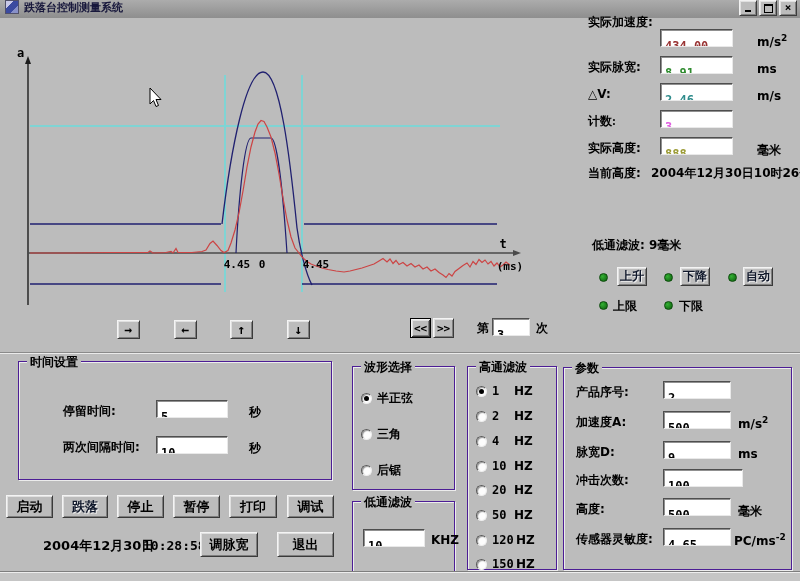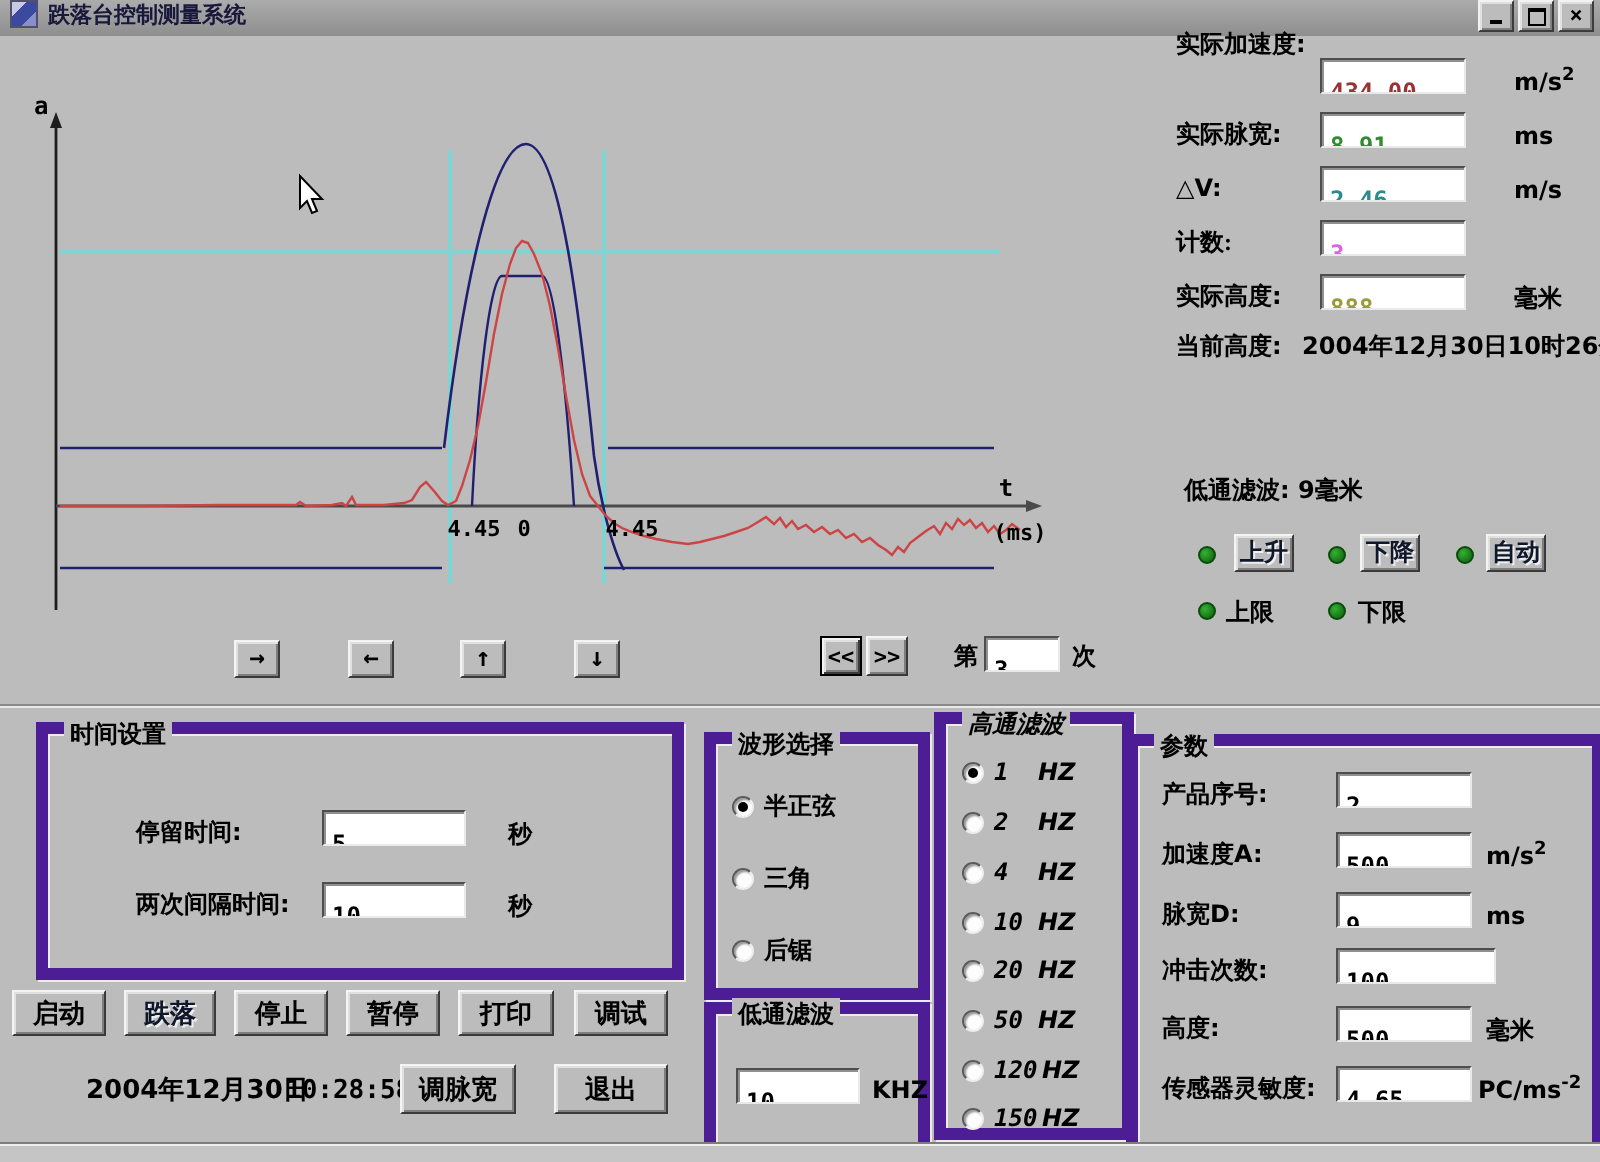--- a/index.html
+++ b/index.html
@@ -31,21 +31,21 @@
     border:1px solid;border-color:#f4f4f4 #3a3a3a #3a3a3a #f4f4f4;
     box-shadow:inset 1px 1px 0 #e0e0e0,inset -1px -1px 0 #7e7e7e;
     display:flex;align-items:center;justify-content:center;
     font:bold 13px "DejaVu Sans",sans-serif;color:#000;cursor:default;white-space:nowrap;}
   .btn.small{font-size:12px;}
   .btn.disabled{color:#0f172a;text-shadow:1px 1px 0 #eeeeee;}
   .btn.default{border:1px solid #000;
     box-shadow:inset 1px 1px 0 #f2f2f2,inset -1px -1px 0 #3a3a3a,inset 2px 2px 0 #e0e0e0,inset -2px -2px 0 #7e7e7e;}
   .btn.mono{font-family:"DejaVu Sans Mono",monospace;}
 
-  .groupbox{position:absolute;border:6px solid #4c1d95;box-shadow:inset 1px 1px 0 #ececec,1px 1px 0 #ececec;}
+  .groupbox{position:absolute;border:1px solid #4c1d95;box-shadow:inset 1px 1px 0 #ececec,1px 1px 0 #ececec;}
   .gb-title{position:absolute;top:-8px;left:8px;background:#bcbcbc;padding:0 3px;
     font-size:12px;font-weight:bold;white-space:nowrap;}
 
   .radio{position:absolute;width:11px;height:11px;border-radius:50%;background:#fdfdfd;box-sizing:border-box;
     border:1px solid #5a5a5a;border-right-color:#ededed;border-bottom-color:#ededed;
     box-shadow:inset 1px 1px 1px #9a9a9a;}
   .radio.sel::after{content:"";position:absolute;left:2px;top:2px;width:5px;height:5px;border-radius:50%;background:#000;}
 
   .led{position:absolute;width:9px;height:9px;border-radius:50%;box-sizing:border-box;
     background:radial-gradient(circle at 35% 35%,#33b033,#0c5c0c);border:1px solid #0a4c0a;}
@@ -174,21 +174,21 @@
   <div class="radio" style="left:8px;top:98px;"></div>
   <div class="lbl" style="left:24px;top:96px;">后锯</div>
 </div>
 
 <div class="groupbox" style="left:352px;top:501px;width:101px;height:71px;">
   <div class="gb-title">低通滤波</div>
   <input class="field" style="left: 10px; top: 27px; width: 62px;" value="10">
   <div class="unit" style="left:78px;top:31px;">KHZ</div>
 </div>
 
-<div class="groupbox" style="left:467px;top:356px;width:88px;height:202px;font-style:italic;">
+<div class="groupbox" style="left:467px;top:366px;width:88px;height:202px;">
   <div class="gb-title">高通滤波</div>
   <div class="radio sel" style="left:8px;top:19px;"></div>
   <div class="lbl" style="left:24px;top:17px;font-family:'DejaVu Sans Mono',monospace;">1</div>
   <div class="lbl" style="left:46px;top:17px;">HZ</div>
   <div class="radio" style="left:8px;top:44px;"></div>
   <div class="lbl" style="left:24px;top:42px;font-family:'DejaVu Sans Mono',monospace;">2</div>
   <div class="lbl" style="left:46px;top:42px;">HZ</div>
   <div class="radio" style="left:8px;top:69px;"></div>
   <div class="lbl" style="left:24px;top:67px;font-family:'DejaVu Sans Mono',monospace;">4</div>
   <div class="lbl" style="left:46px;top:67px;">HZ</div>

